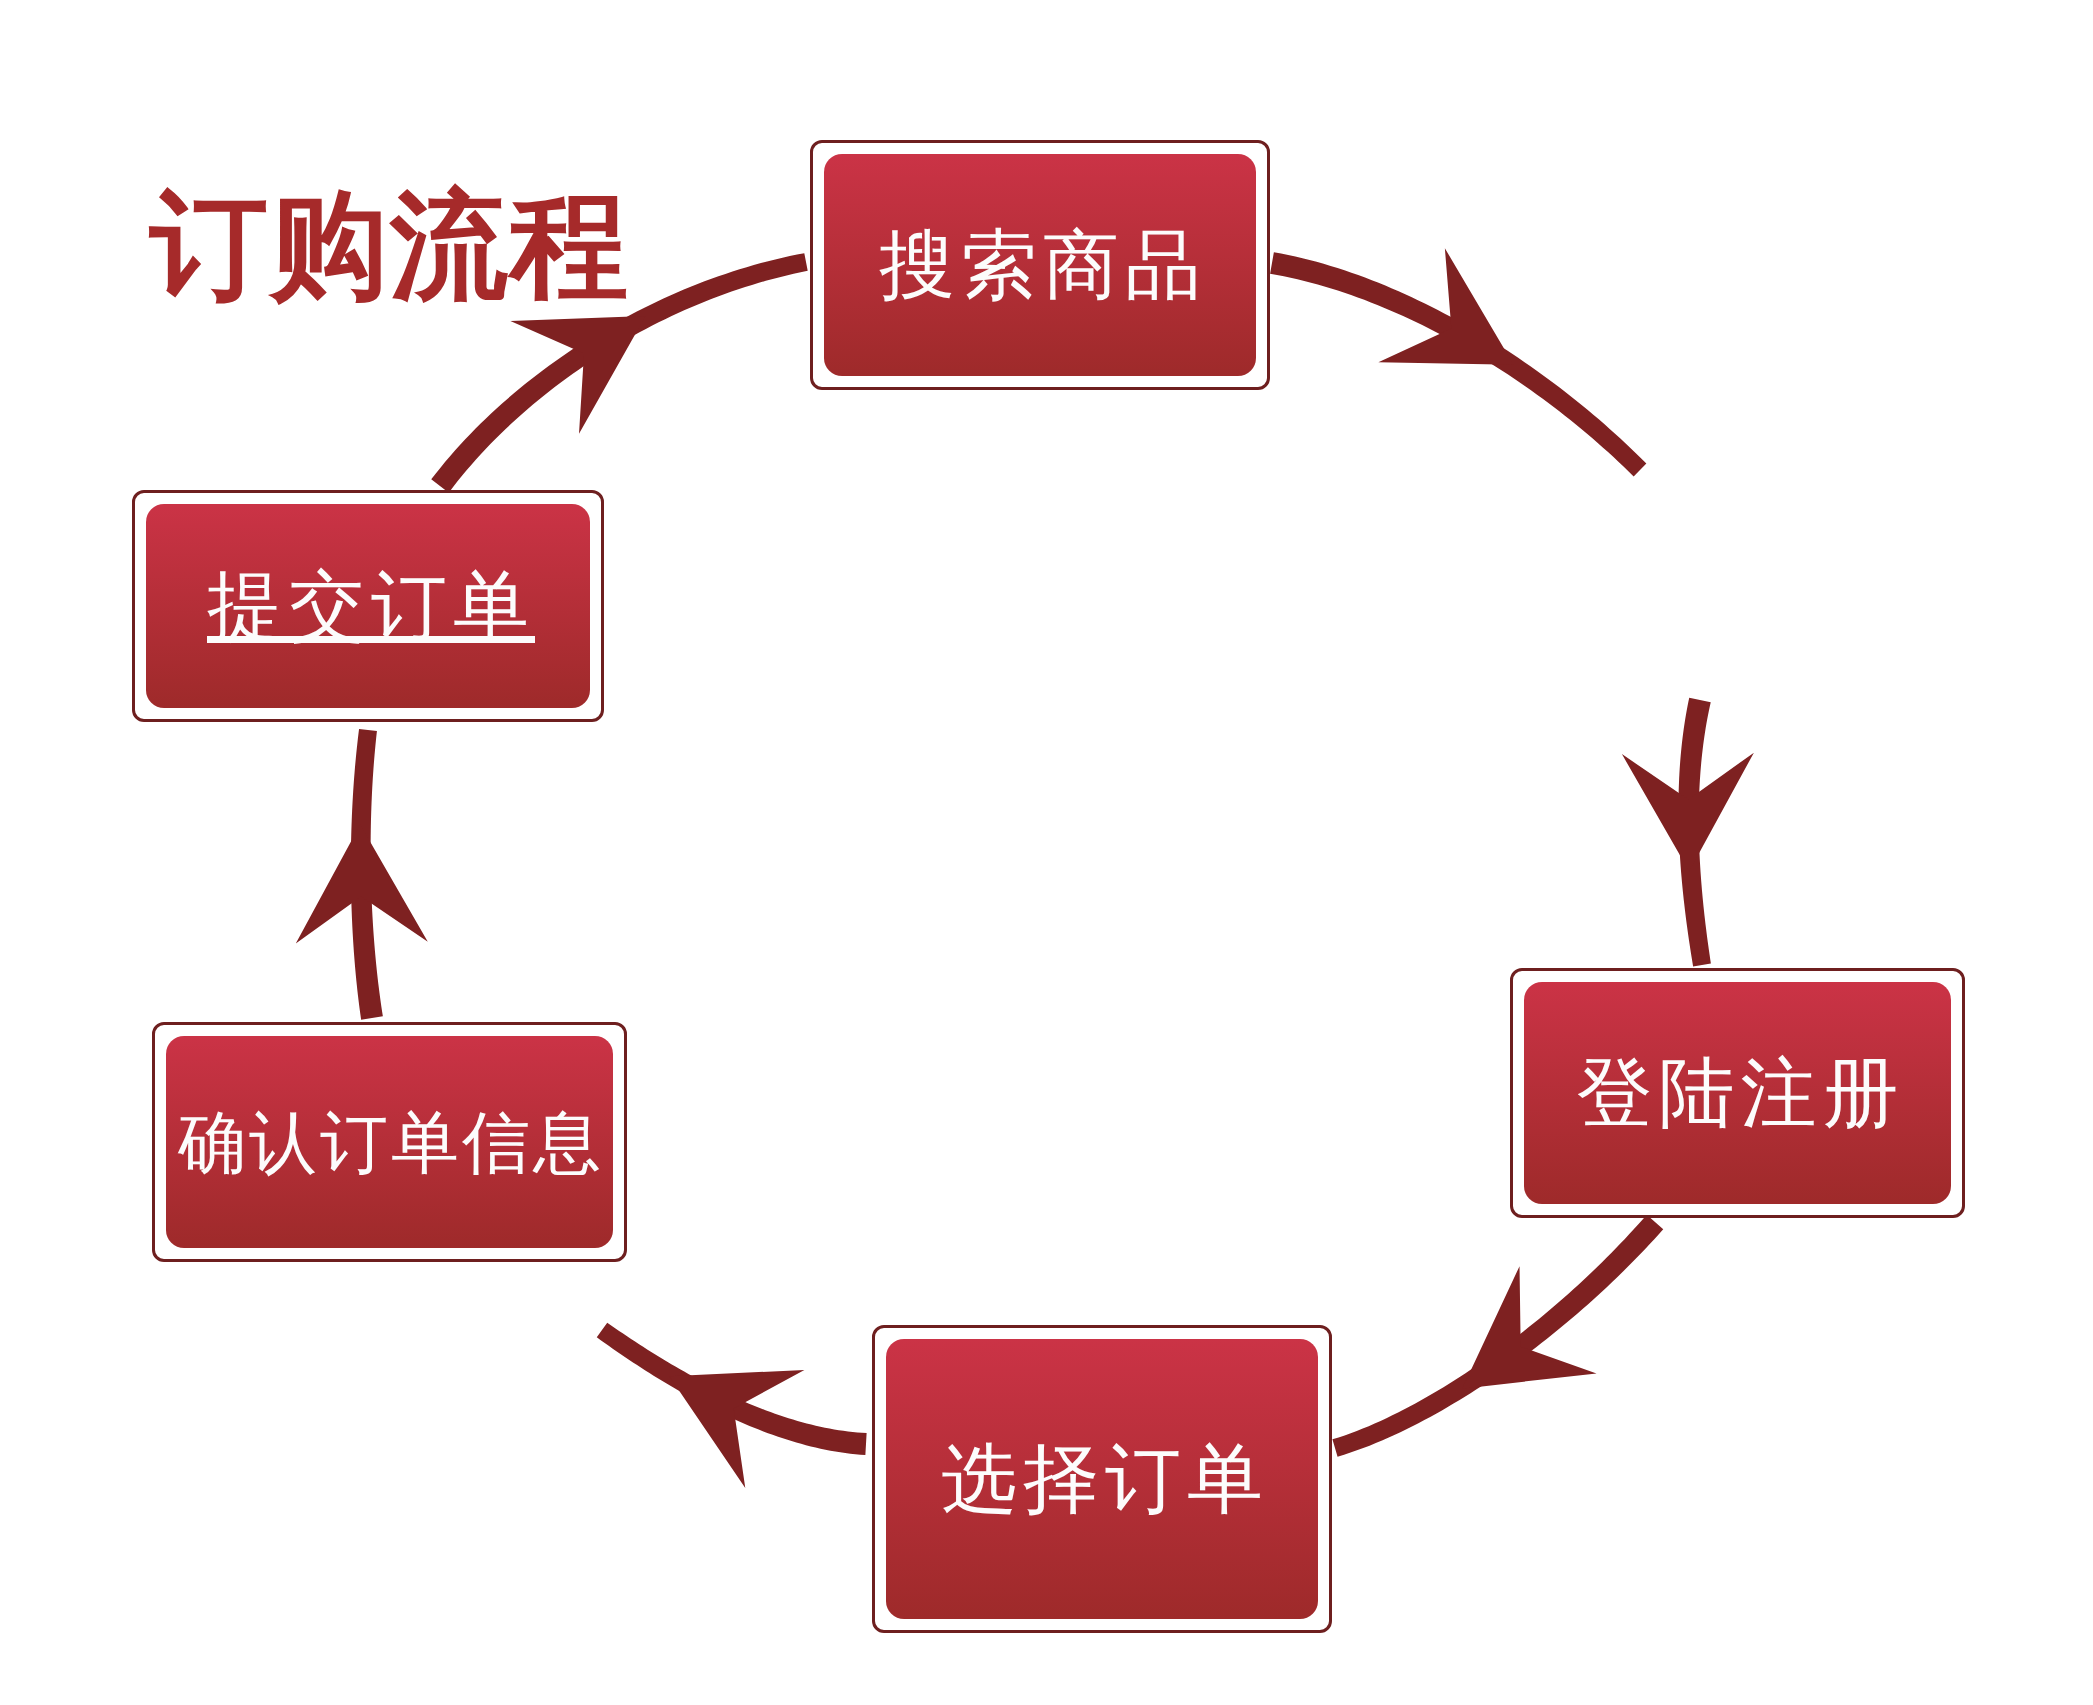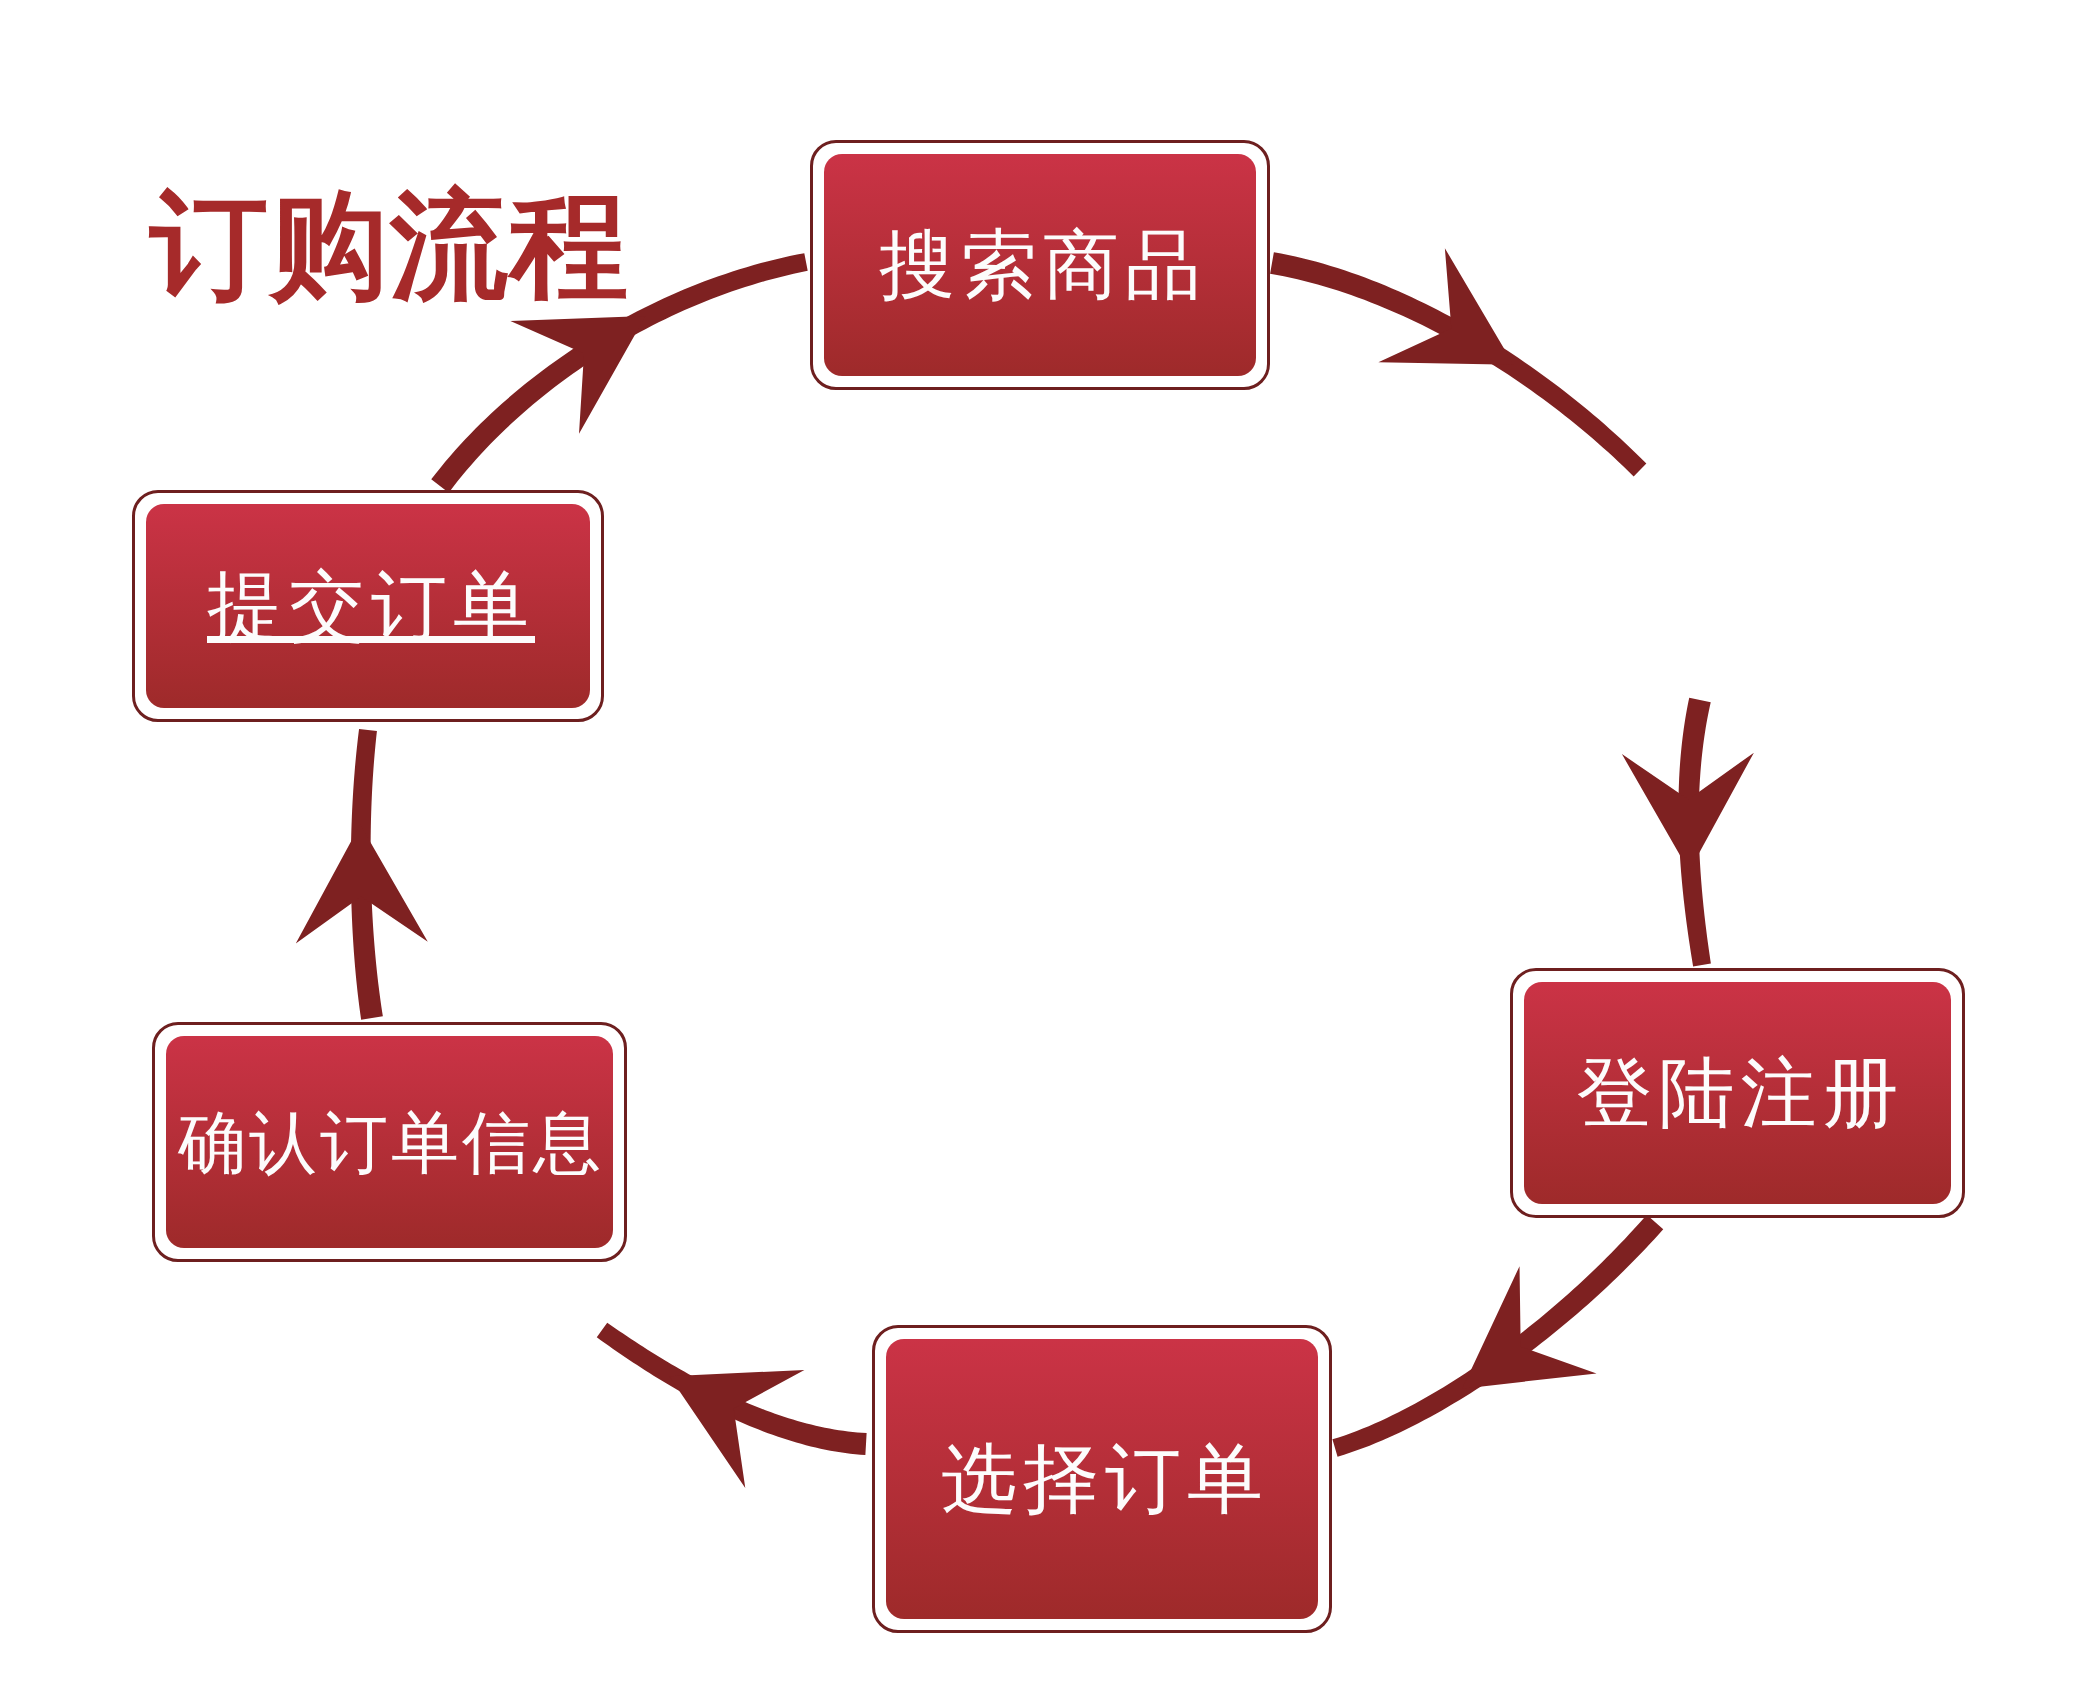--- a/index.html
+++ b/index.html
@@ -31,21 +31,21 @@
     line-height: 1;
     letter-spacing: 2px;
     color: #A62A2A;
     white-space: nowrap;
     font-family: "Liberation Sans", "DejaVu Sans", sans-serif;
   }
   .node {
     position: absolute;
     box-sizing: border-box;
     border: 3px solid #fca5a5;
-    border-radius: 26px;
+    border-radius: 12px;
     background: #ffffff;
     padding: 11px;
   }
   .node-inner {
     width: 100%;
     height: 100%;
     box-sizing: border-box;
     border-radius: 18px;
     background: linear-gradient(180deg, #CB3346 0%, #C22F3F 18%, #B62B37 48%, #A82A2E 78%, #9E2A2A 100%);
     display: flex;

